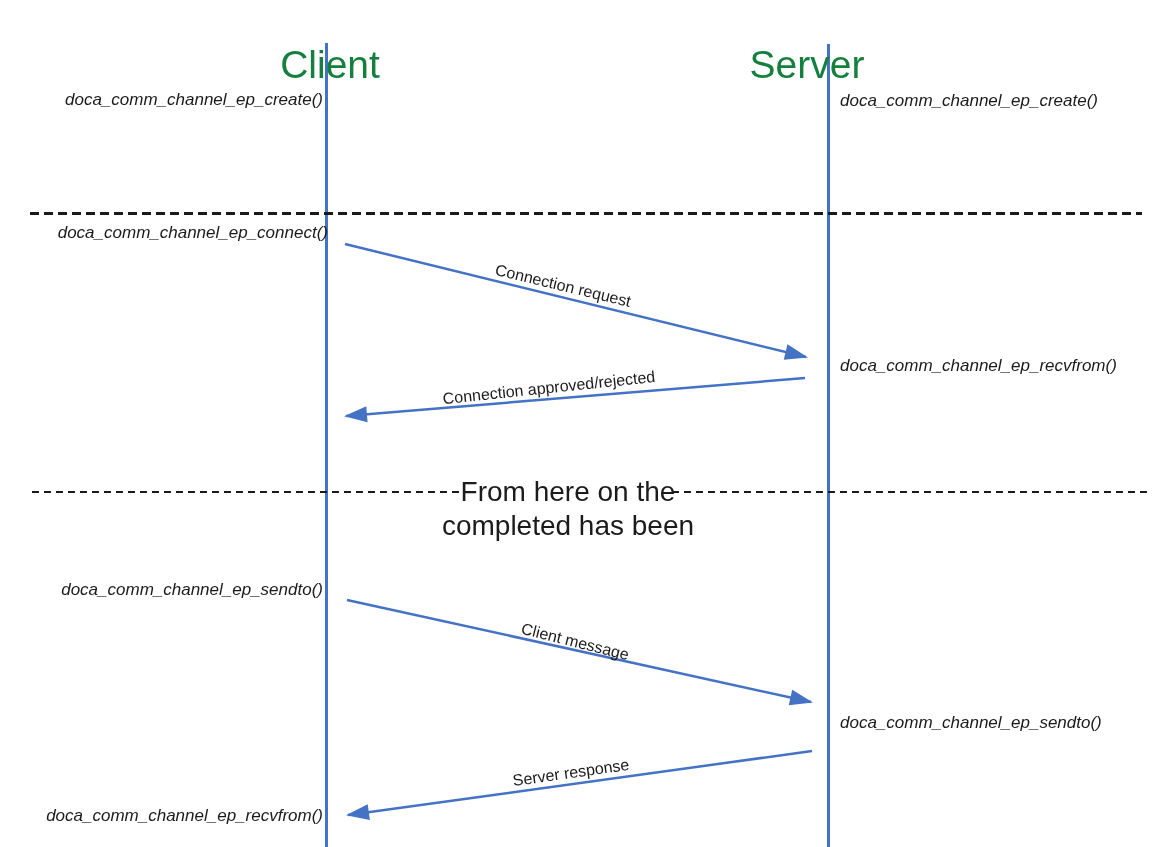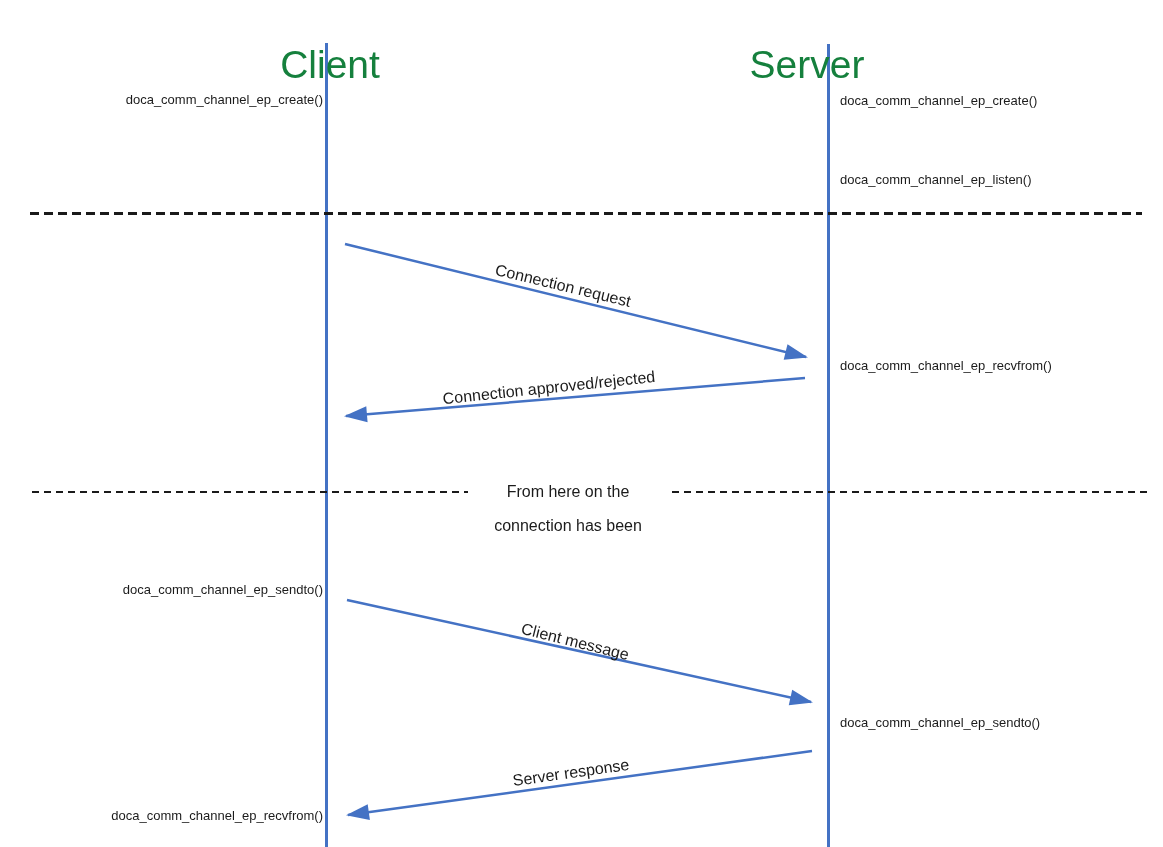--- a/index.html
+++ b/index.html
@@ -30,24 +30,25 @@
     line-height: 32px;
     color: #15803d;
     white-space: nowrap;
     margin-top: 48px;
   }
   .title-client { left: 330px; }
   .title-server { left: 807px; }
 
   .fn-label {
     position: absolute;
-    font-size: 13px;
+    font-size: 17px;
     line-height: 20px;
     color: #1b1b1b;
     white-space: nowrap;
+    font-style: italic;
   }
   .fn-left  { right: 840px; text-align: right; }
   .fn-right { left: 840px; text-align: left; }
 
   .left-create   { top: 90px; }
   .left-connect  { top: 223px; right: 835px; }
   .left-sendto   { top: 580px; }
   .left-recvfrom { top: 806px; }
 
   .right-create   { top: 91px; }
@@ -65,21 +66,21 @@
   .msg-1 { left: 549px; top: 388px; transform: translate(-50%,-50%) rotate(-6deg); }
   .msg-2 { left: 575px; top: 642px; transform: translate(-50%,-50%) rotate(14deg); }
   .msg-3 { left: 571px; top: 773px; transform: translate(-50%,-50%) rotate(-8deg); }
 
   .note {
     position: absolute;
     left: 368px;
     top: 475px;
     width: 400px;
     text-align: center;
-    font-size: 16px;
+    font-size: 28px;
     line-height: 34px;
     color: #1b1b1b;
   }
 </style>
 </head>
 <body>
 
 <div class="canvas">
 
   <svg class="diagram-svg" viewBox="0 0 1163 847" xmlns="http://www.w3.org/2000/svg">
@@ -99,31 +100,31 @@
     <line x1="345" y1="244" x2="806" y2="357" stroke="#4472C4" stroke-width="2.5" marker-end="url(#arrowhead)"></line>
     <line x1="805" y1="378" x2="346" y2="416" stroke="#4472C4" stroke-width="2.5" marker-end="url(#arrowhead)"></line>
     <line x1="347" y1="600" x2="811" y2="702" stroke="#4472C4" stroke-width="2.5" marker-end="url(#arrowhead)"></line>
     <line x1="812" y1="751" x2="348" y2="815" stroke="#4472C4" stroke-width="2.5" marker-end="url(#arrowhead)"></line>
   </svg>
 
   <div class="lane-title title-client">Client</div>
   <div class="lane-title title-server">Server</div>
 
   <div class="fn-label fn-left left-create">doca_comm_channel_ep_create()</div>
+  <div class="fn-label fn-left left-connect">doca_comm_channel_ep_connect()</div>
   <div class="fn-label fn-left left-sendto">doca_comm_channel_ep_sendto()</div>
   <div class="fn-label fn-left left-recvfrom">doca_comm_channel_ep_recvfrom()</div>
 
   <div class="fn-label fn-right right-create">doca_comm_channel_ep_create()</div>
-  <div class="fn-label fn-right right-listen">doca_comm_channel_ep_listen()</div>
   <div class="fn-label fn-right right-recvfrom">doca_comm_channel_ep_recvfrom()</div>
   <div class="fn-label fn-right right-sendto">doca_comm_channel_ep_sendto()</div>
 
   <div class="msg-label msg-0">Connection request</div>
   <div class="msg-label msg-1">Connection approved/rejected</div>
   <div class="msg-label msg-2">Client message</div>
   <div class="msg-label msg-3">Server response</div>
 
   <div class="note">
     <div>From here on the</div>
-    <div>connection has been</div>
+    <div>completed has been</div>
   </div>
 
 </div>
 
 </body></html>

